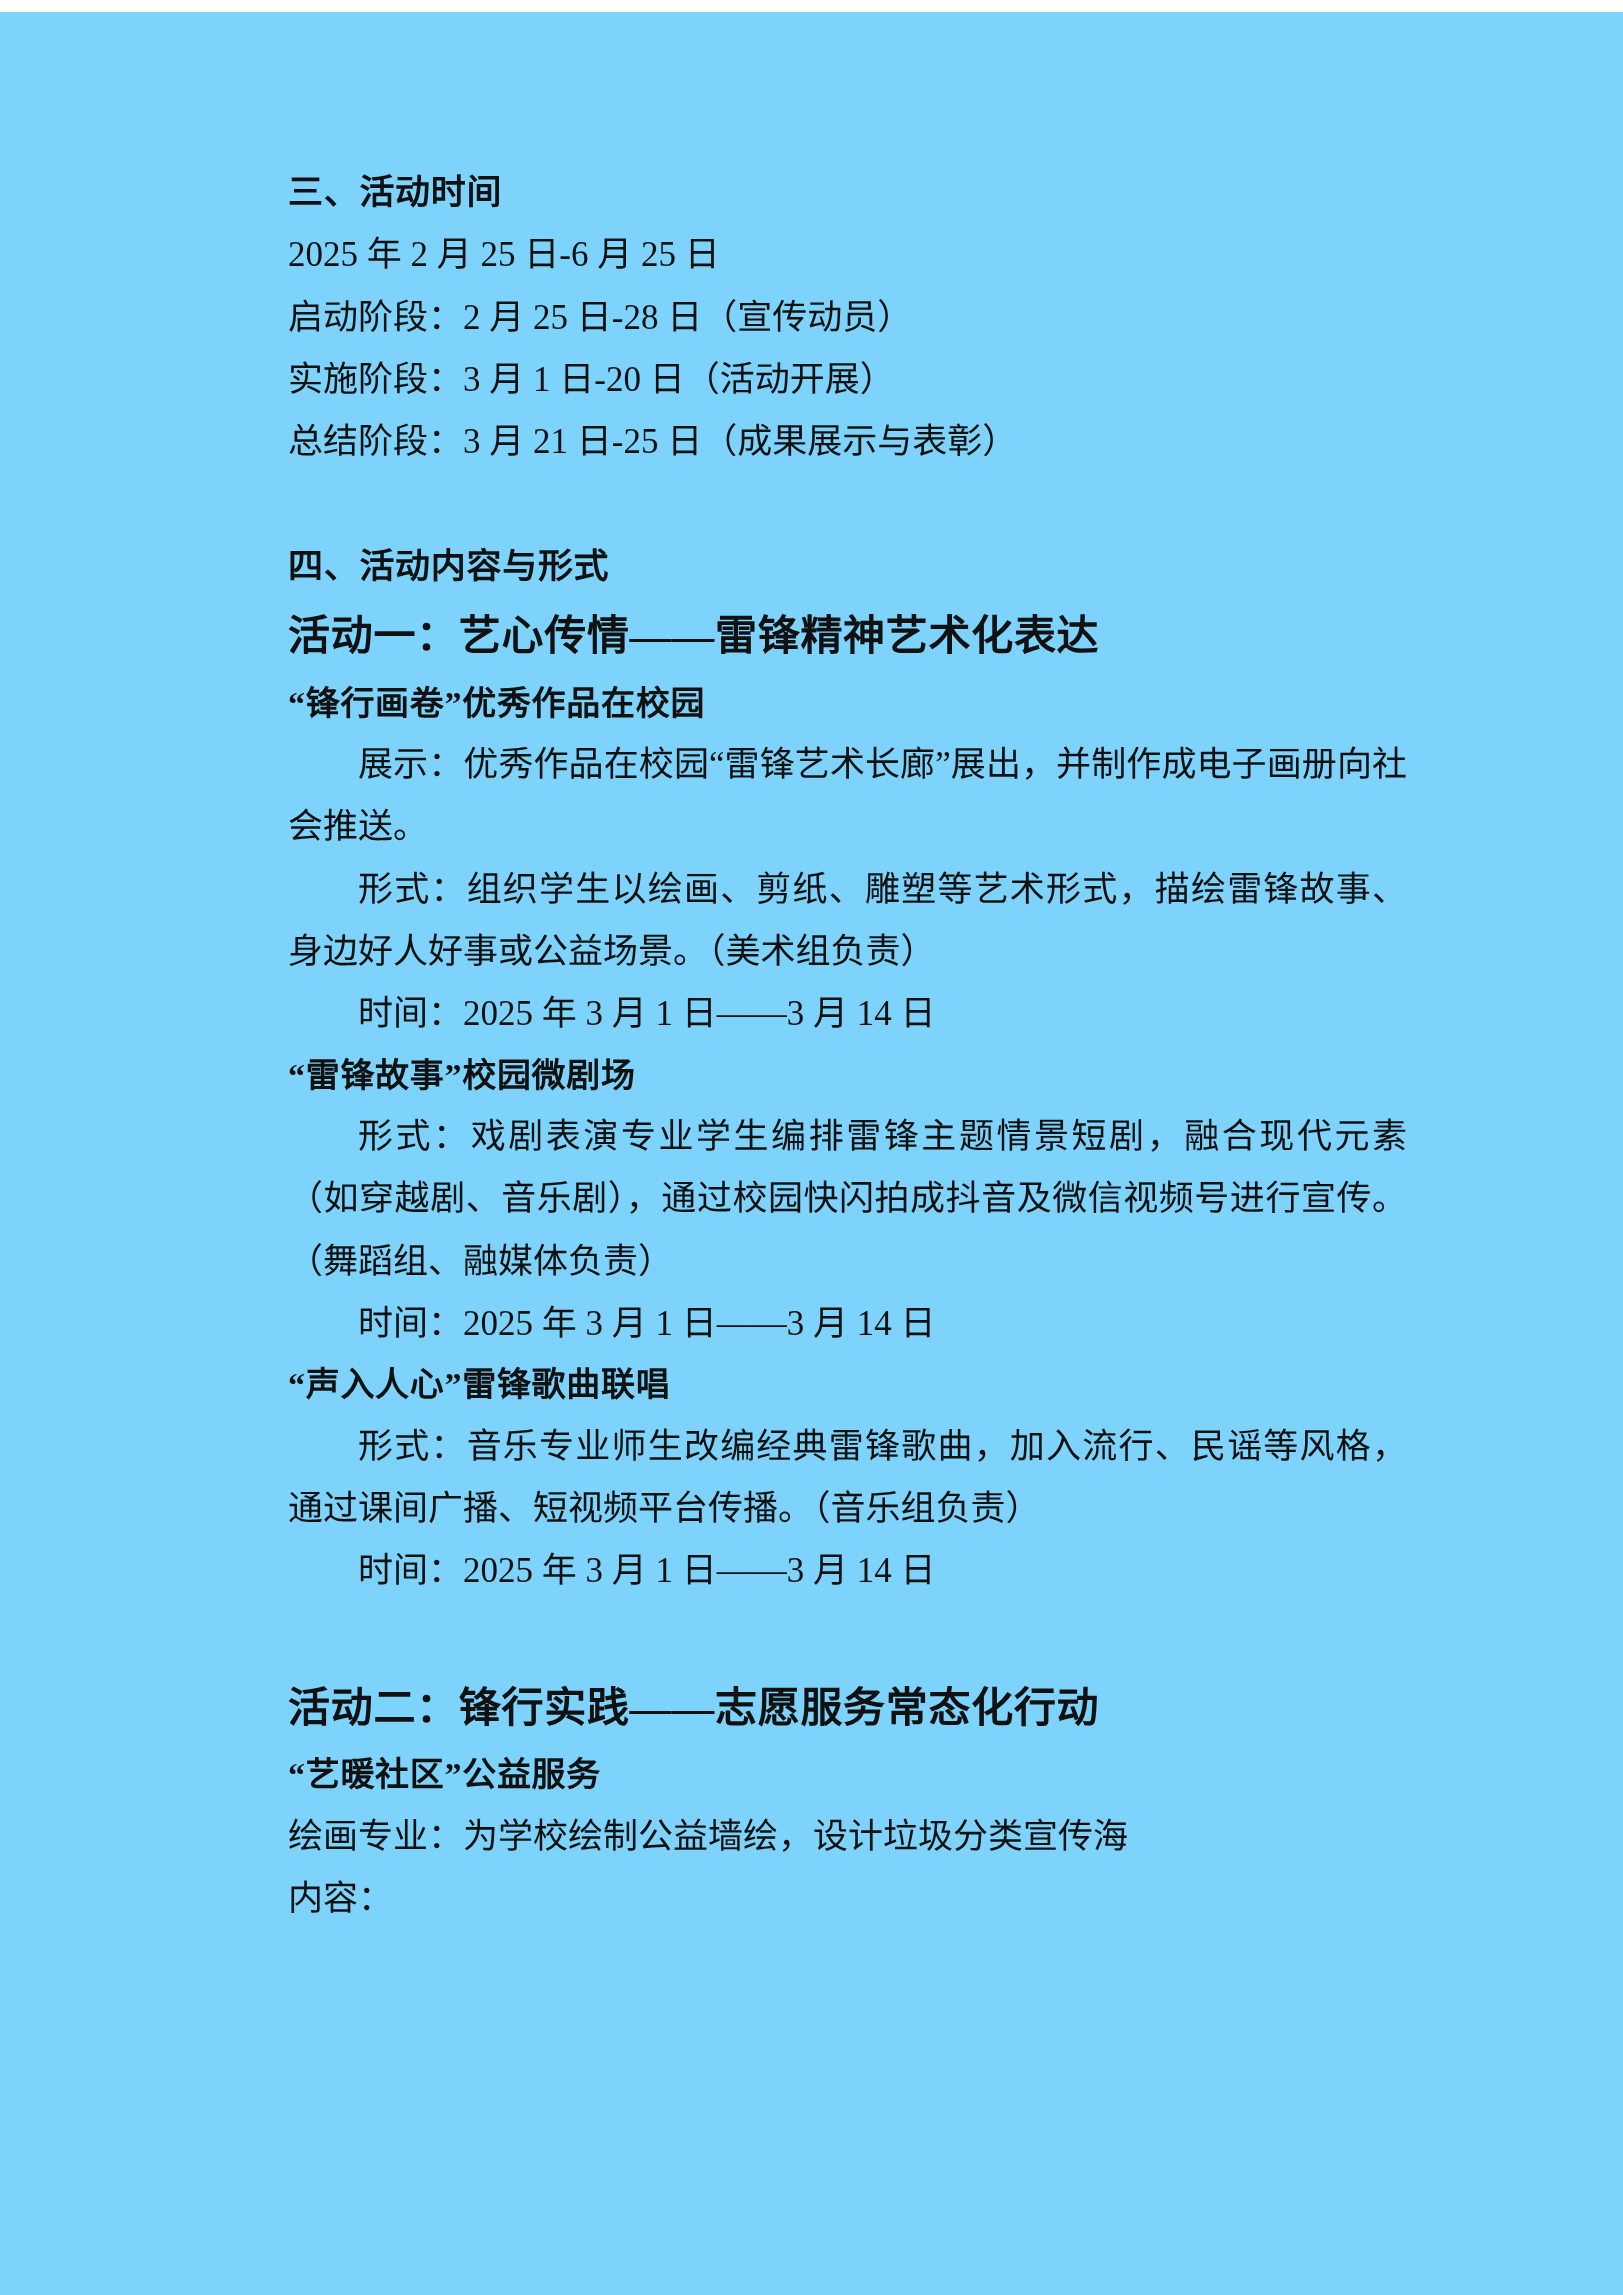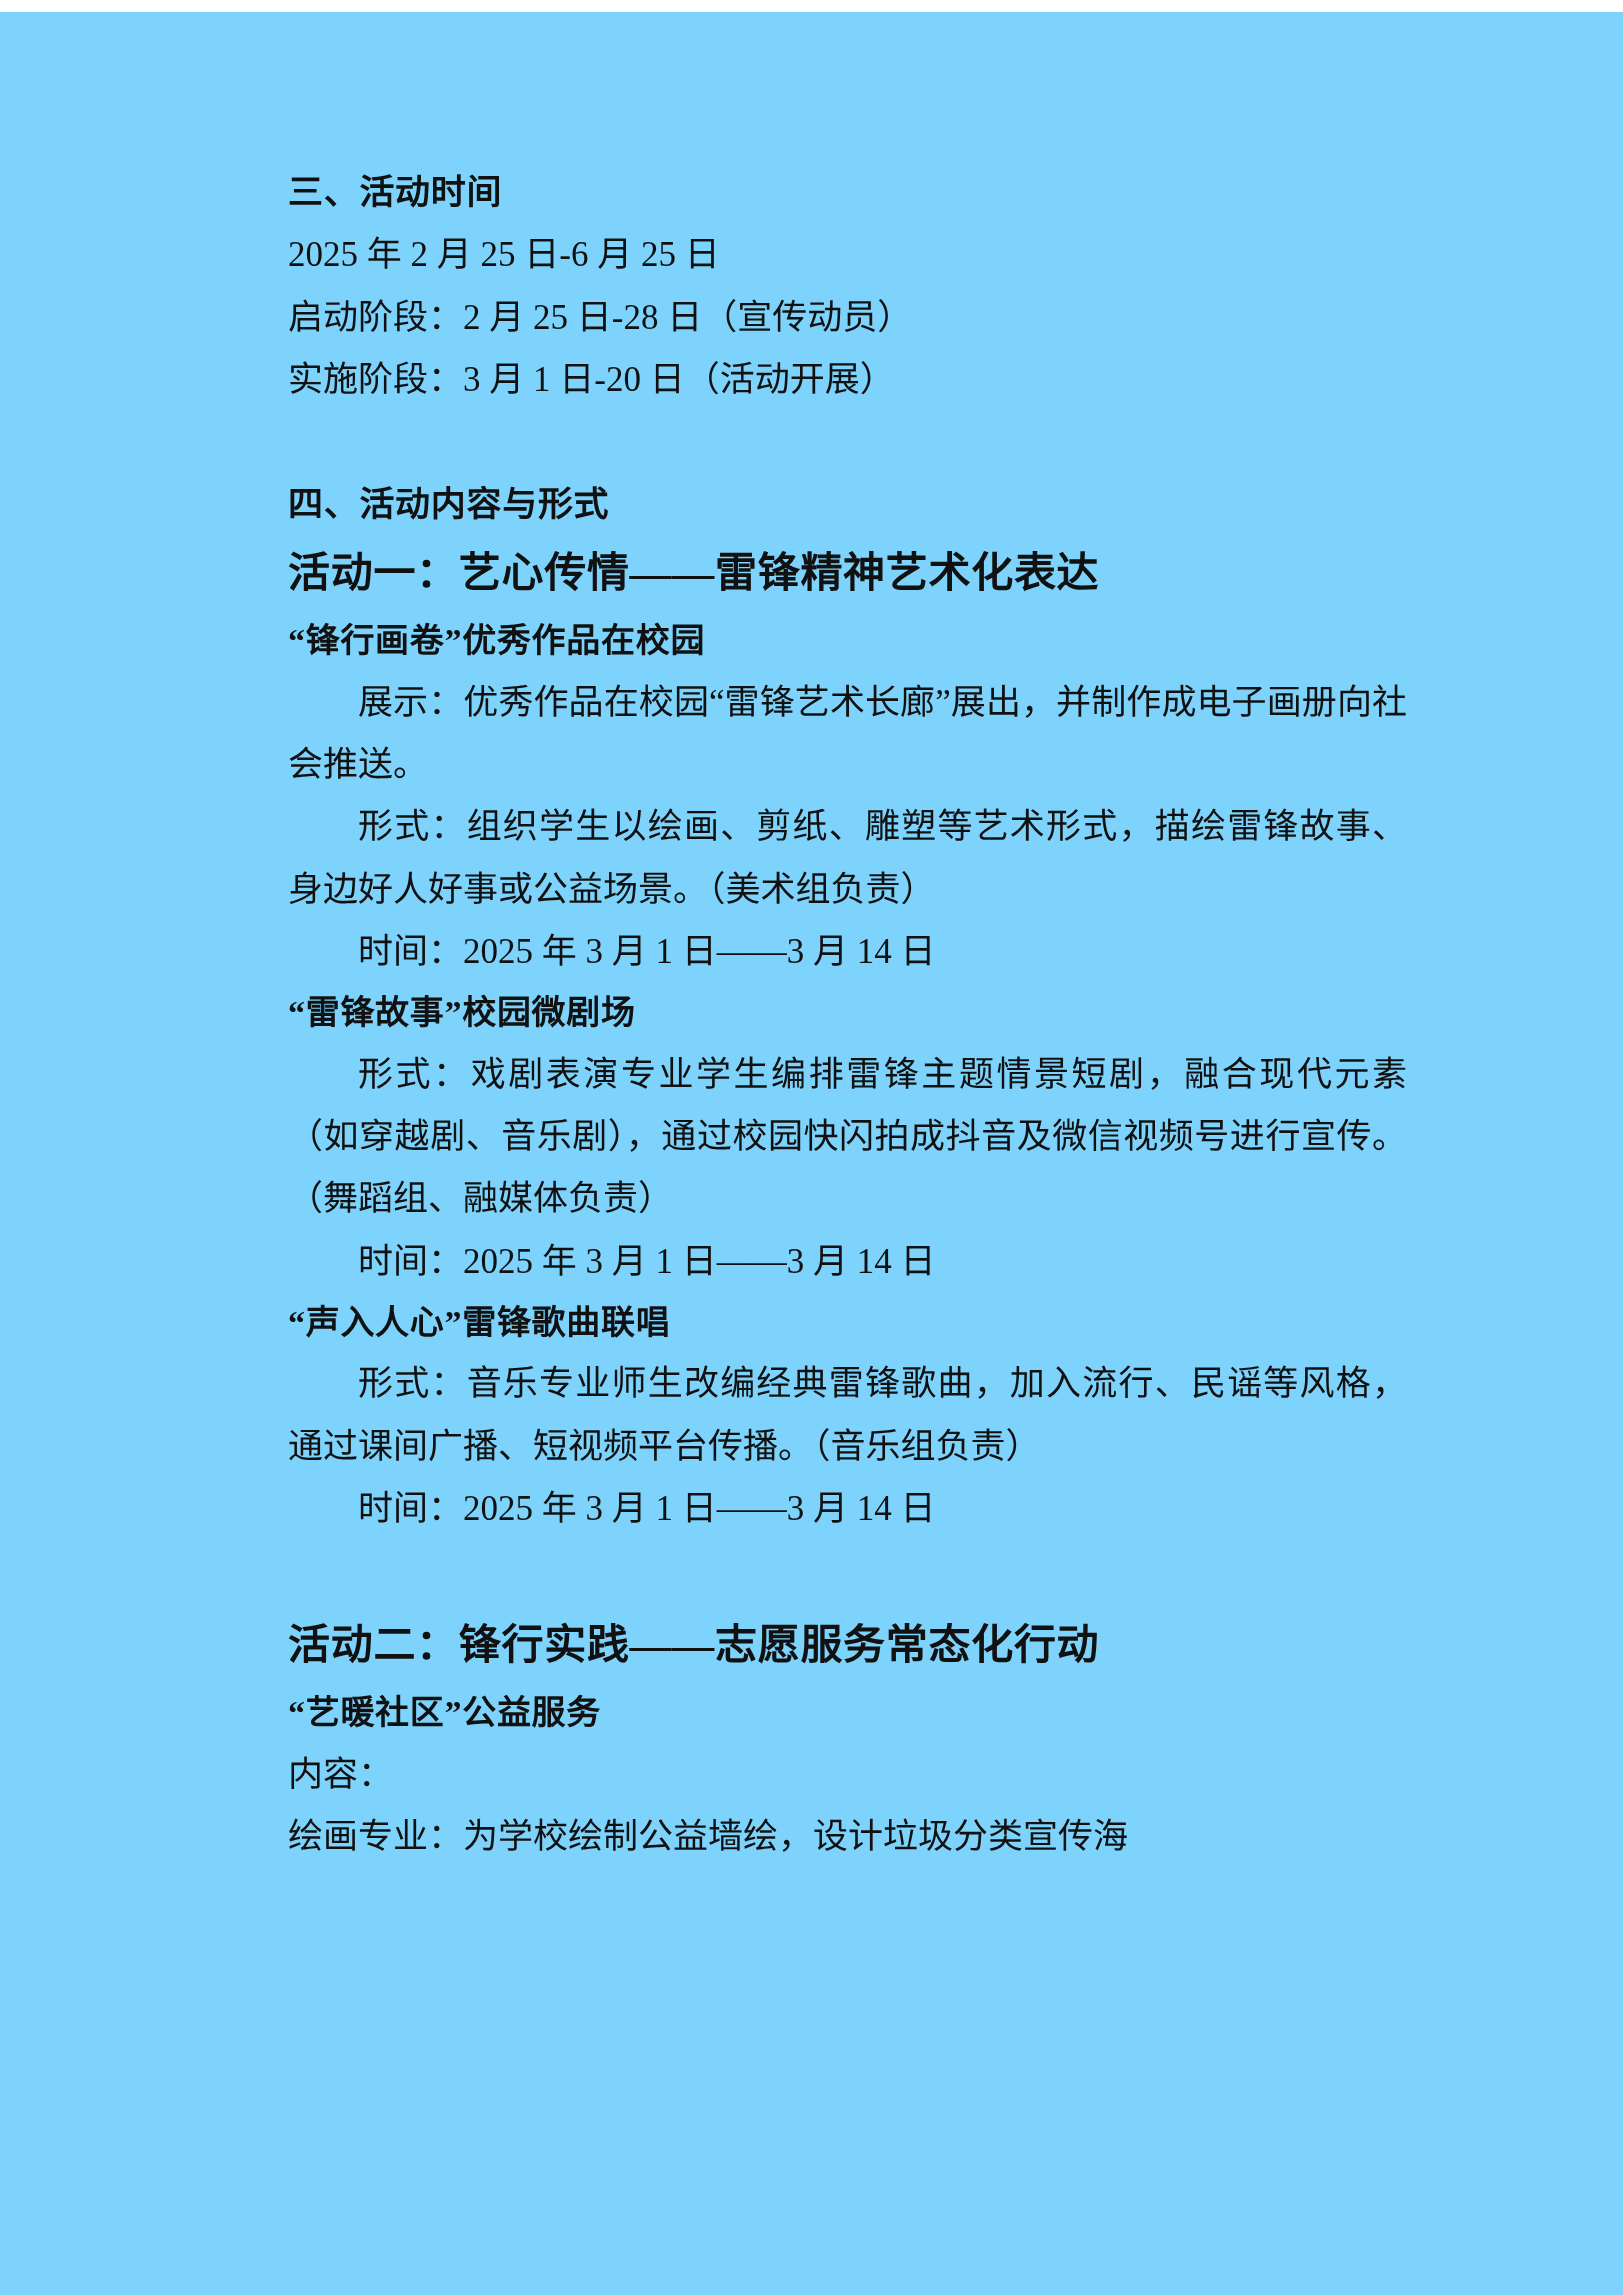--- a/index.html
+++ b/index.html
@@ -69,20 +69,21 @@
 </head>
 <body>
 
 <div class="page">
   <div class="doc">
 
     <p class="h-section">三、活动时间</p>
     <p class="para flush">2025 年 2 月 25 日-6 月 25 日</p>
     <p class="para flush">启动阶段：2 月 25 日-28 日（宣传动员）</p>
     <p class="para flush">实施阶段：3 月 1 日-20 日（活动开展）</p>
+    <p class="para flush">总结阶段：3 月 21 日-25 日（成果展示与表彰）</p>
 
     <div class="gap-lg"></div>
 
     <p class="h-section">四、活动内容与形式</p>
     <p class="h-activity">活动一：艺心传情——雷锋精神艺术化表达</p>
 
     <p class="h-sub">“锋行画卷”优秀作品在校园</p>
     <p class="para indent">展示：优秀作品在校园“雷锋艺术长廊”展出，并制作成电子画册向社会推送。</p>
     <p class="para indent">形式：组织学生以绘画、剪纸、雕塑等艺术形式，描绘雷锋故事、身边好人好事或公益场景。（美术组负责）</p>
     <p class="para indent">时间：2025 年 3 月 1 日——3 月 14 日</p>
@@ -92,18 +93,18 @@
     <p class="para indent">时间：2025 年 3 月 1 日——3 月 14 日</p>
 
     <p class="h-sub">“声入人心”雷锋歌曲联唱</p>
     <p class="para indent">形式：音乐专业师生改编经典雷锋歌曲，加入流行、民谣等风格，通过课间广播、短视频平台传播。（音乐组负责）</p>
     <p class="para indent">时间：2025 年 3 月 1 日——3 月 14 日</p>
 
     <div class="gap-xl"></div>
 
     <p class="h-activity">活动二：锋行实践——志愿服务常态化行动</p>
     <p class="h-sub">“艺暖社区”公益服务</p>
+    <p class="para flush">绘画专业：为学校绘制公益墙绘，设计垃圾分类宣传海</p>
     <p class="para flush">内容：</p>
-    <p class="para flush">绘画专业：为学校绘制公益墙绘，设计垃圾分类宣传海</p>
 
   </div>
 </div>
 
 
 </body></html>

